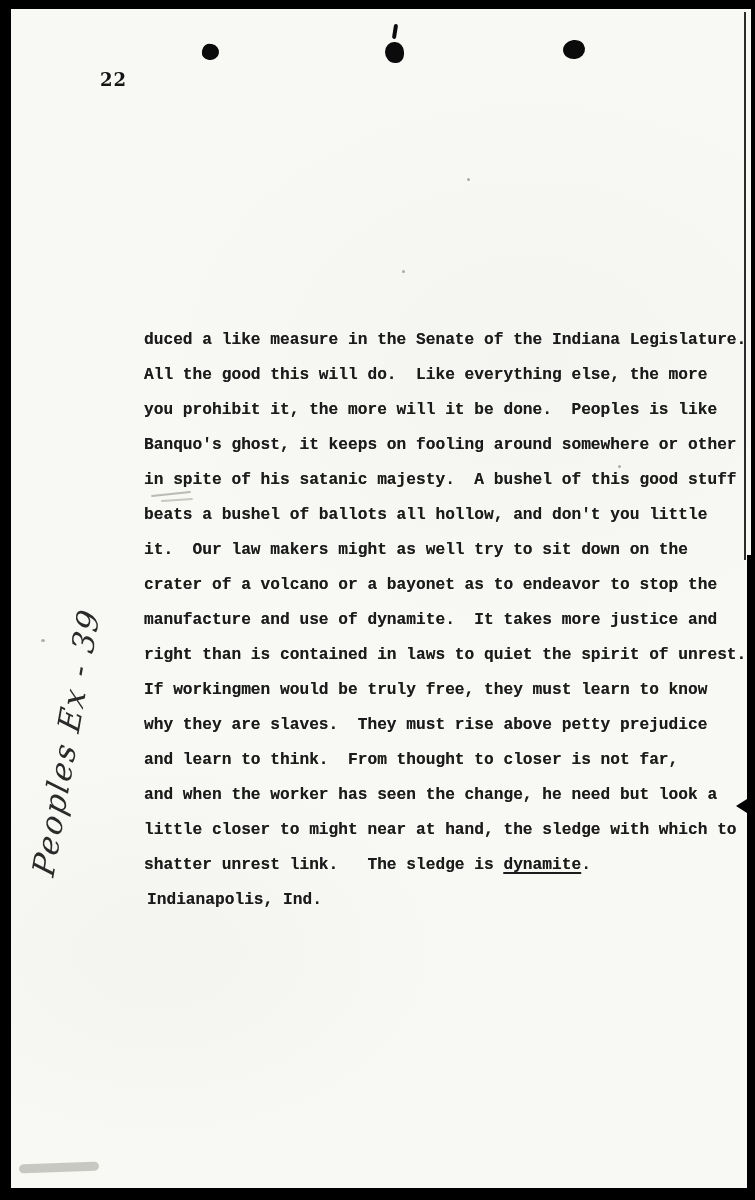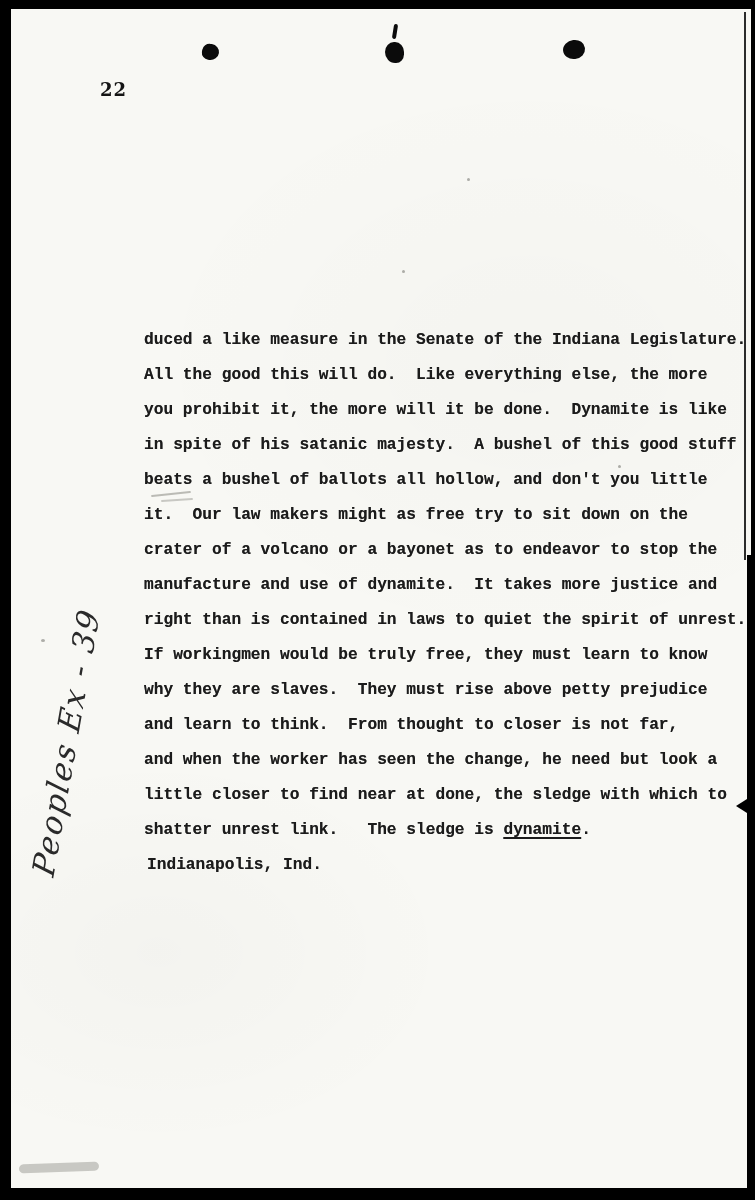--- a/index.html
+++ b/index.html
@@ -20,21 +20,21 @@
       radial-gradient(ellipse 400px 300px at 70% 30%, rgba(0,0,0,0.015), transparent);
   }
   
   .dot { position:absolute; background:#0b0b0b; }
   .dot-1 { left:191px; top:35px; width:17px; height:16px; border-radius:48% 52% 55% 45%; transform:rotate(8deg); }
   .dot-2 { left:374px; top:33px; width:19px; height:21px; border-radius:50% 50% 44% 56%; }
   .dot-2-tick { left:382px; top:15px; width:4px; height:15px; border-radius:2px; transform:rotate(9deg); }
   .dot-3 { left:552px; top:31px; width:22px; height:19px; border-radius:52% 48% 50% 50%; transform:rotate(-6deg); }
 
   .page-number {
-    position:absolute; left:89px; top:70px;
+    position:absolute; left:89px; top:60px;
     font-family:"DejaVu Serif", serif;
     font-weight:700; font-size:18px; letter-spacing:1px;
     color:#141414;
   }
 
   
   .body-text {
     position:absolute; left:133px; top:314px;
     font-family:"Liberation Mono", "DejaVu Sans Mono", monospace;
     font-weight:700;
@@ -96,32 +96,33 @@
   <span class="dot dot-2-tick"></span>
   <span class="dot dot-3"></span>
 
   <div class="page-number">22</div>
 
   <div class="margin-note">Peoples Ex - 39</div>
 
   <div class="body-text">
       <div class="tline"><span>duced a like measure in the Senate of the Indiana Legislature.</span></div>
       <div class="tline"><span>All the good this will do.  Like everything else, the more</span></div>
-      <div class="tline"><span>you prohibit it, the more will it be done.  Dynamite is like</span></div>
+      <div class="tline"><span>you prohibit it, the more will it be done.  Peoples is like</span></div>
+      <div class="tline"><span>Banquo's ghost, it keeps on fooling around somewhere or other</span></div>
       <div class="tline"><span>in spite of his satanic majesty.  A bushel of this good stuff</span></div>
       <div class="tline"><span>beats a bushel of ballots all hollow, and don't you little</span></div>
-      <div class="tline"><span>it.  Our law makers might as free try to sit down on the</span></div>
+      <div class="tline"><span>it.  Our law makers might as well try to sit down on the</span></div>
       <div class="tline"><span>crater of a volcano or a bayonet as to endeavor to stop the</span></div>
       <div class="tline"><span>manufacture and use of dynamite.  It takes more justice and</span></div>
       <div class="tline"><span>right than is contained in laws to quiet the spirit of unrest.</span></div>
       <div class="tline"><span>If workingmen would be truly free, they must learn to know</span></div>
       <div class="tline"><span>why they are slaves.  They must rise above petty prejudice</span></div>
       <div class="tline"><span>and learn to think.  From thought to closer is not far,</span></div>
       <div class="tline"><span>and when the worker has seen the change, he need but look a</span></div>
-      <div class="tline"><span>little closer to find near at done, the sledge with which to</span></div>
+      <div class="tline"><span>little closer to might near at hand, the sledge with which to</span></div>
       <div class="tline"><span>shatter unrest link.   The sledge is </span><span class="u">dynamite</span><span>.</span></div>
       <div class="tline" style="padding-left: 3px;"><span>Indianapolis, Ind.</span></div>
     </div>
 
   <div class="smudge-a1"></div>
   <div class="smudge-a2"></div>
   <div class="smudge-bottom-left"></div>
   <div class="speck speck-1"></div>
   <div class="speck speck-2"></div>
   <div class="speck speck-3"></div>

